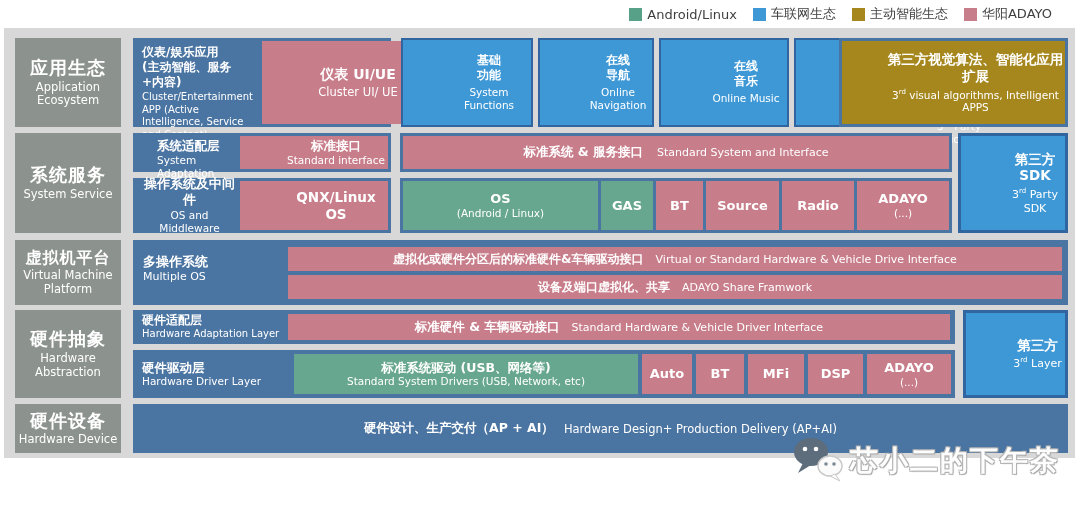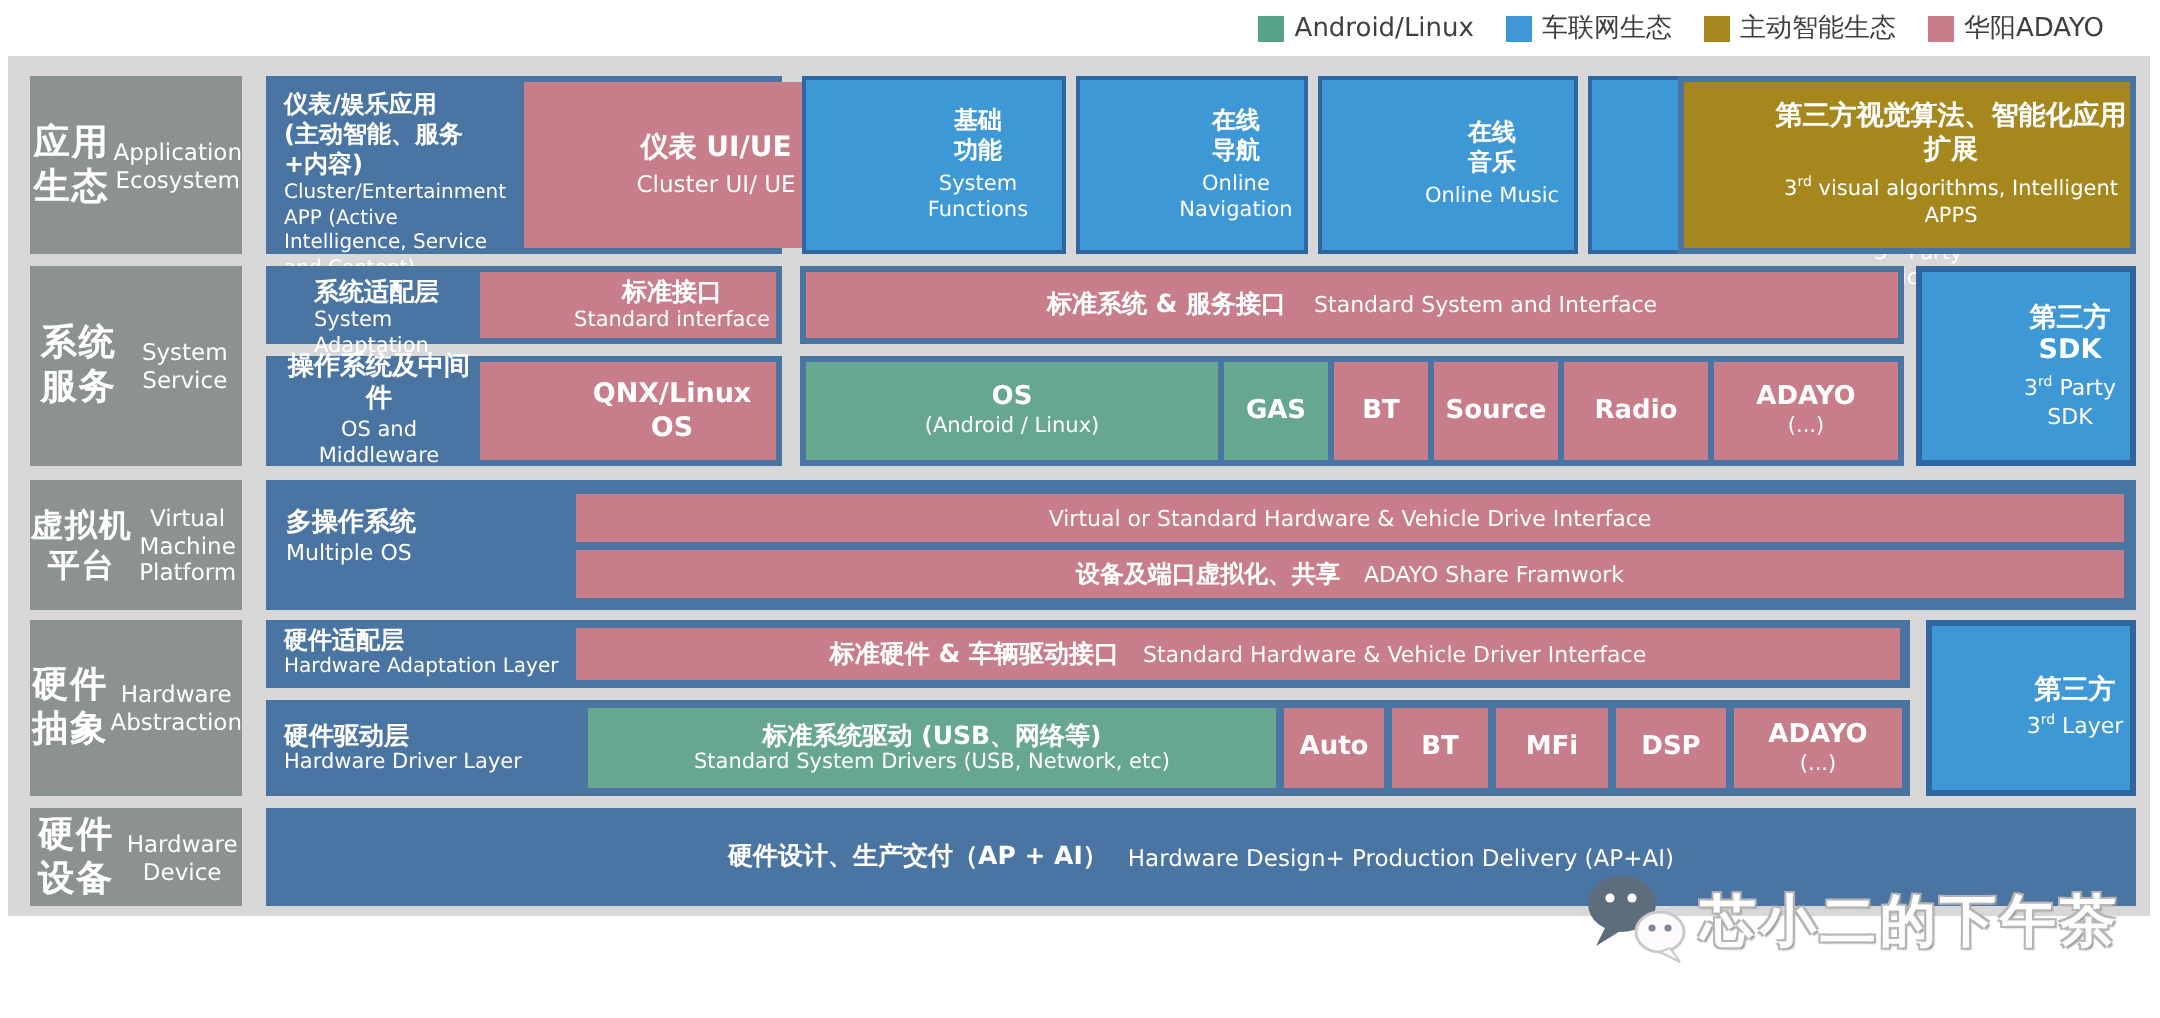--- a/index.html
+++ b/index.html
@@ -6,21 +6,21 @@
   body{width:1080px;height:509px;background:#ffffff;font-family:"DejaVu Sans","Liberation Sans",sans-serif;}
   .page{position:relative;width:1080px;height:509px;overflow:hidden;background:#fff;}
   .gray-panel{position:absolute;left:4px;top:28px;width:1071px;height:430px;background:#d8d8d8;}
   .abs{position:absolute;box-sizing:border-box;}
   .pre{white-space:pre-line;}
   
   .legend{position:absolute;top:5px;right:28px;display:flex;gap:16px;align-items:center;font-size:13px;color:#3f3f3f;}
   .legend-item{display:flex;align-items:center;gap:5px;}
   .legend-swatch{width:13px;height:13px;display:inline-block;}
   
-  .side{left:15px;width:106px;background:#8c928e;color:#fff;display:flex;flex-direction:row;justify-content:center;align-items:center;text-align:center;line-height:1.2;}
+  .side{left:15px;width:106px;background:#8c928e;color:#fff;display:flex;flex-direction:column;justify-content:center;align-items:center;text-align:center;line-height:1.2;}
   .side .zh{font-size:18px;font-weight:bold;letter-spacing:1px;}
   .side .en{font-size:11.5px;margin-top:2px;}
   
   .steel{background:#4a74a1;color:#fff;}
   .pink{background:#c87d8a;color:#fff;}
   .green{background:#68a78f;color:#fff;}
   .lblue{background:#3e98d6;color:#fff;border:2px solid #30659f;}
   .gold{background:#a6871e;color:#fff;border:3px solid #4a74a1;}
   .center{display:flex;flex-direction:column;justify-content:center;align-items:center;text-align:center;line-height:1.25;padding-left:44px;}
   .rowflex{display:flex;align-items:stretch;}
@@ -182,38 +182,39 @@
     <div class="green cell" style="flex:1;">
       <div class="big">OS</div>
       <div class="sm">(Android / Linux)</div>
     </div>
     <div class="green cell" style="width:52px;flex:none;">
       <div class="big">GAS</div>
     </div>
     <div class="pink cell" style="width:47px;flex:none;">
       <div class="big">BT</div>
     </div>
-    <div class="pink cell" style="width:62px;flex:none;">
+    <div class="pink cell" style="width:73px;flex:none;">
       <div class="big">Source</div>
     </div>
     <div class="pink cell" style="width:72px;flex:none;">
       <div class="big">Radio</div>
     </div>
     <div class="pink cell" style="width:92px;flex:none;">
       <div class="big">ADAYO</div>
       <div class="sm">(...)</div>
     </div>
   </div>
 
   <div class="abs steel" style="left:133px;top:240px;width:935px;height:65px;">
     <div class="abs lbl" style="left:10px;top:14px;">
       <div class="zh" style="font-size:13px;">多操作系统</div>
       <div class="en" style="font-size:11px;">Multiple OS</div>
     </div>
     <div class="abs bar-pink" style="left:155px;top:7px;right:6px;height:24px;gap:12px;">
+      <span class="zh" style="font-size:12px;">虚拟化或硬件分区后的标准硬件&amp;车辆驱动接口</span>
       <span class="en">Virtual or Standard Hardware &amp; Vehicle Drive Interface</span>
     </div>
     <div class="abs bar-pink" style="left:155px;top:35px;right:6px;height:24px;gap:12px;">
       <span class="zh" style="font-size:12px;">设备及端口虚拟化、共享</span>
       <span class="en">ADAYO Share Framwork</span>
     </div>
   </div>
 
   <div class="abs steel" style="left:133px;top:310px;width:822px;height:34px;">
     <div class="abs lbl" style="left:9px;top:3px;">

